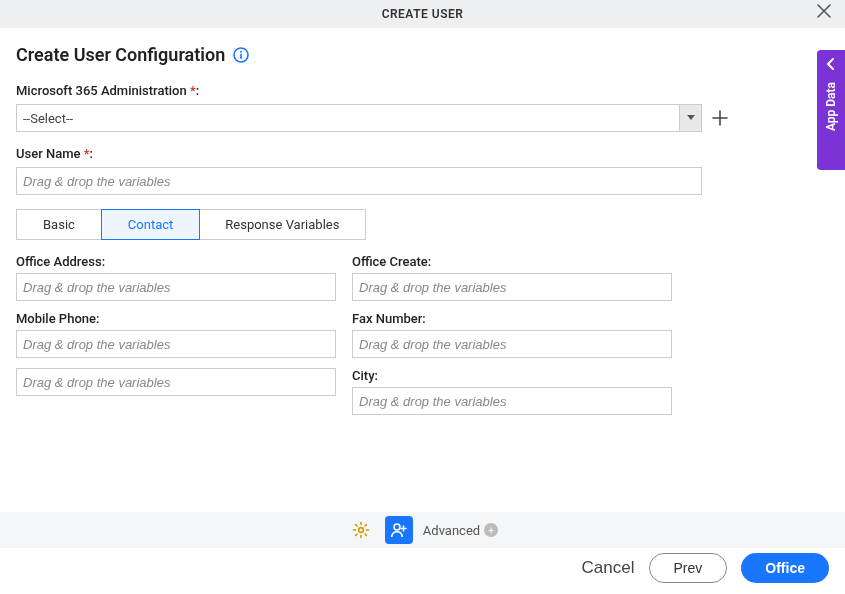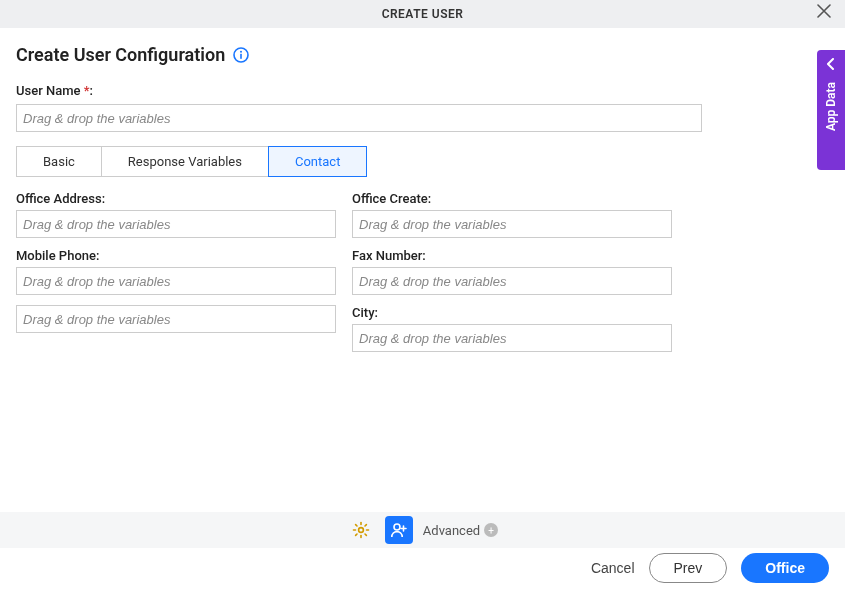--- a/index.html
+++ b/index.html
@@ -226,21 +226,21 @@
     left: 0; right: 0;
     bottom: 6px;
     height: 40px;
     display: flex;
     align-items: center;
     justify-content: flex-end;
     gap: 14px;
     padding: 0 16px;
   }
   .btn-link {
-    font-size: 14px;
+    font-size: 17px;
     color: #444;
     cursor: pointer;
     background: none;
     border: none;
     text-align: right;
   }
   .btn-outline {
     font-size: 14px;
     color: #333;
     border: 1px solid #888;
@@ -278,32 +278,52 @@
     <span class="page-title">Create User Configuration</span>
     <span class="info-icon">
       <svg width="16" height="16" viewBox="0 0 16 16">
           <circle cx="8" cy="8" r="7" fill="none" stroke="currentColor" stroke-width="1.6"></circle>
           <circle cx="8" cy="4.7" r="1" fill="currentColor"></circle>
           <rect x="7.2" y="6.8" width="1.6" height="5" fill="currentColor"></rect>
         </svg>
     </span>
   </div>
 
+  <div class="form-group">
+    <label class="form-label">
+      <span>Microsoft 365 Administration </span><span class="req">*</span><span>:</span>
+    </label>
+    <div class="select-row">
+      <div class="select-box">
+        <div class="select-value">--Select--</div>
+        <div class="select-arrow">
+          <svg width="8" height="6" viewBox="0 0 8 6">
+              <path d="M0 0 L4 5 L8 0 Z" fill="currentColor"></path>
+            </svg>
+        </div>
+      </div>
+      <span class="plus-btn">
+        <svg width="16" height="16" viewBox="0 0 16 16">
+            <path d="M8 1 V15 M1 8 H15" stroke="currentColor" stroke-width="1.6" stroke-linecap="round"></path>
+          </svg>
+      </span>
+    </div>
+  </div>
 
   <div class="form-group">
     <label class="form-label">
       <span>User Name </span><span class="req">*</span><span>:</span>
     </label>
     <input class="text-input" placeholder="Drag &amp; drop the variables" style="">
   </div>
 
   <div class="tabs">
     <div class="tab">Basic</div>
+    <div class="tab active">Contact</div>
     <div class="tab">Response Variables</div>
-    <div class="tab active">Contact</div>
   </div>
 
   <div class="grid2">
     <div class="grid-field">
       <label class="form-label">Office Address:</label>
       <input placeholder="Drag &amp; drop the variables" style="">
     </div>
     <div class="grid-field">
       <label class="form-label">Office Create:</label>
       <input placeholder="Drag &amp; drop the variables" style="">

